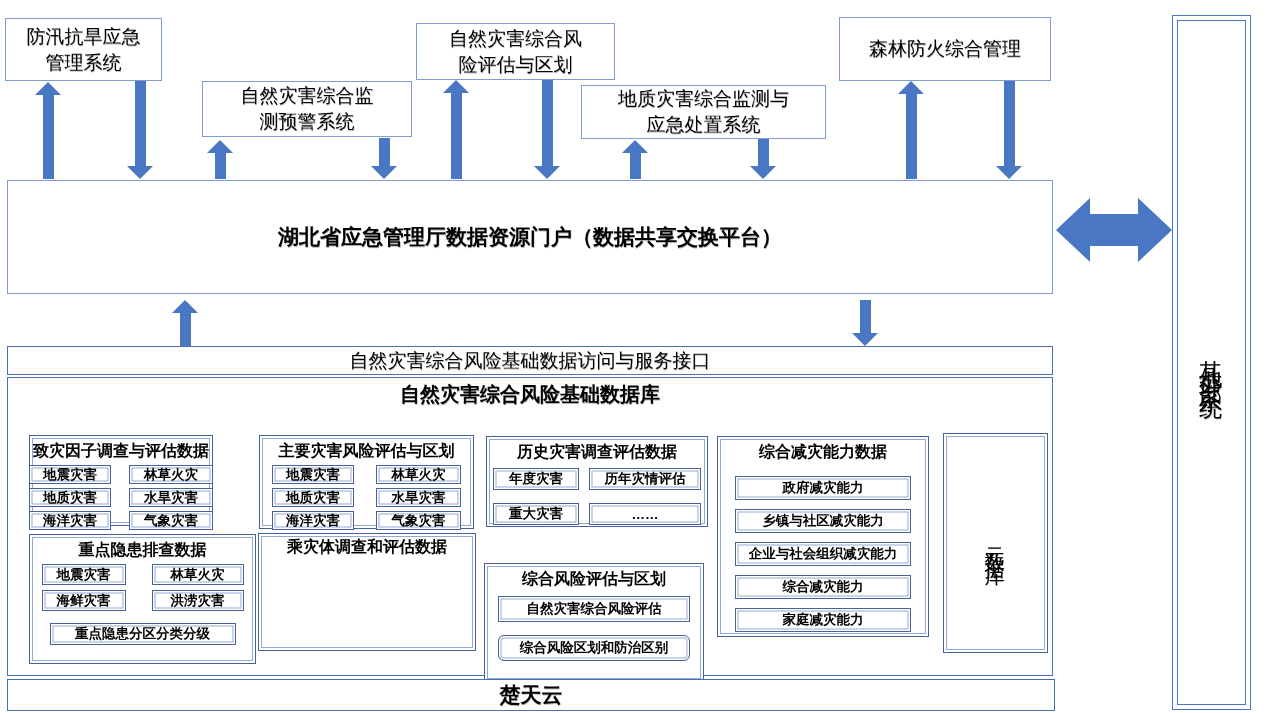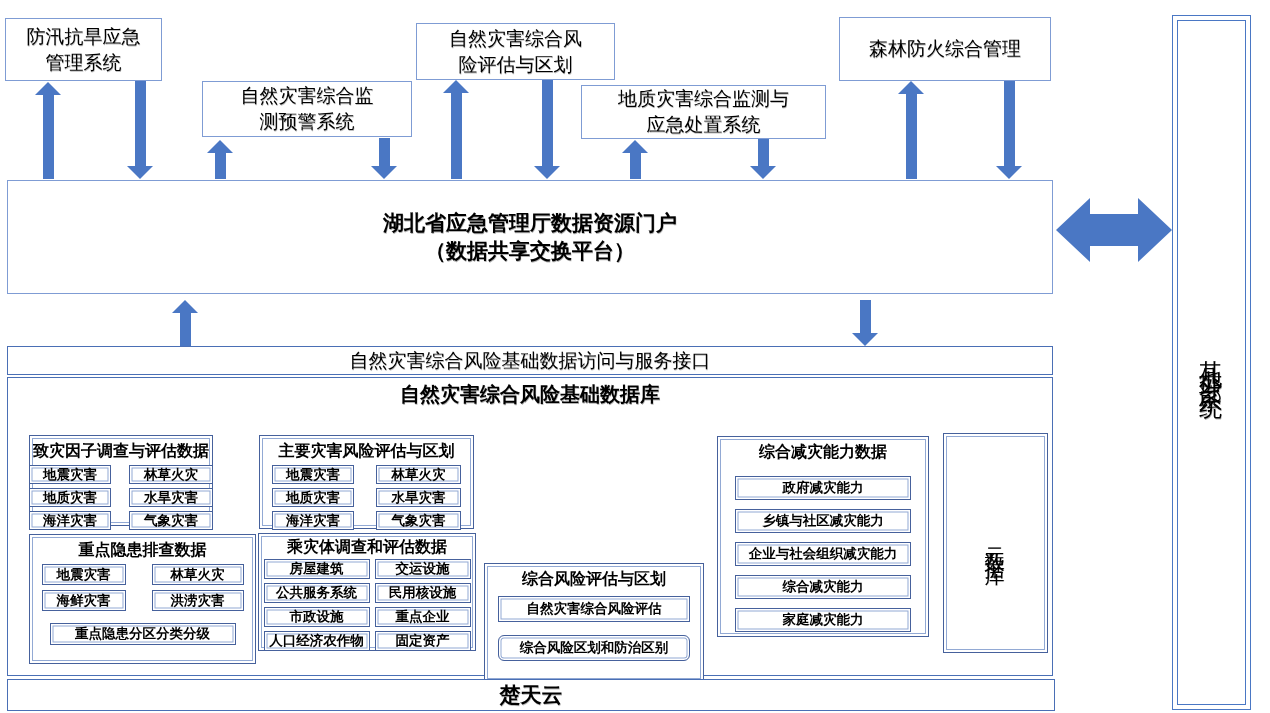--- a/index.html
+++ b/index.html
@@ -7,21 +7,21 @@
          font-family:"Liberation Sans","DejaVu Sans",sans-serif;color:#000;}
 
   .box{position:absolute;background:#fff;box-sizing:border-box;
        display:flex;align-items:center;justify-content:center;text-align:center;}
 
   
   .topbox{border:1.5px solid #7f9cd4;font-size:19px;line-height:26px;white-space:pre-line;
           text-shadow:0.5px 0.5px 0.5px rgba(0,0,0,.25);}
 
   
-  .portal{border:1.5px solid #7f9cd4;flex-direction:column;font-weight:bold;font-size:21px;
+  .portal{border:1.5px solid #7f9cd4;flex-direction:row;font-weight:bold;font-size:21px;
           line-height:28px;text-shadow:0.5px 0.5px 0.5px rgba(0,0,0,.3);}
 
   
   .bar{border:1.5px solid #4a6fb5;font-size:19px;text-shadow:0.5px 0.5px 0.5px rgba(0,0,0,.25);}
 
   
   .dbwrap{border:1.5px solid #4a6fb5;}
   .dbtitle{position:absolute;left:0;top:3px;width:100%;text-align:center;font-size:20px;
            font-weight:bold;text-shadow:0.5px 0.5px 0.5px rgba(0,0,0,.3);}
 
@@ -148,32 +148,31 @@
         <div class="sb" style="height:19px;">林草火灾</div>
         <div class="sb" style="height:19px;">地质灾害</div>
         <div class="sb" style="height:19px;">水旱灾害</div>
         <div class="sb" style="height:19px;">海洋灾害</div>
         <div class="sb" style="height:19px;">气象灾害</div>
       </div>
     </div>
 
     <div class="gb" style="left:250px;top:155px;width:218px;height:118px;">
       <div class="gt" style="margin-top:3px;">乘灾体调查和评估数据</div>
-      <div class="grid2" style="grid-template-columns:106px 96px;column-gap:5px;row-gap:4px;margin-top:2px;">
-        <div class="sb" style="height:20px;">房屋建筑</div>
-        <div class="sb" style="height:20px;">交运设施</div>
-        <div class="sb" style="height:20px;">公共服务系统</div>
-        <div class="sb" style="height:20px;">民用核设施</div>
-        <div class="sb" style="height:20px;">市政设施</div>
-        <div class="sb" style="height:20px;">重点企业</div>
-        <div class="sb" style="height:20px;">人口经济农作物</div>
-        <div class="sb" style="height:20px;">固定资产</div>
+    </div>
+
+    <div class="gb" style="left:478px;top:58px;width:222px;height:91px;">
+      <div class="gt">历史灾害调查评估数据</div>
+      <div class="grid2" style="grid-template-columns:86px 112px;column-gap:10px;row-gap:13px;margin-top:6px;">
+        <div class="sb" style="height:22px;">年度灾害</div>
+        <div class="sb" style="height:22px;">历年灾情评估</div>
+        <div class="sb" style="height:22px;">重大灾害</div>
+        <div class="sb" style="height:22px;">……</div>
       </div>
     </div>
-
 
     <div class="gb" style="left:476px;top:156px;width:220px;height:119px;margin-top:29px;">
       <div class="gt">综合风险评估与区划</div>
       <div class="sb" style="width:192px;height:26px;margin-top:7px;">自然灾害综合风险评估</div>
       <div class="sb" style="width:192px;height:26px;margin-top:13px;border-radius:6px;">综合风险区划和防治区别</div>
     </div>
 
     <div class="gb" style="left:709px;top:58px;width:212px;height:201px;text-align:center;">
       <div class="gt">综合减灾能力数据</div>
       <div class="sb" style="width:176px;height:24px;margin-top:14px;">政府减灾能力</div>

